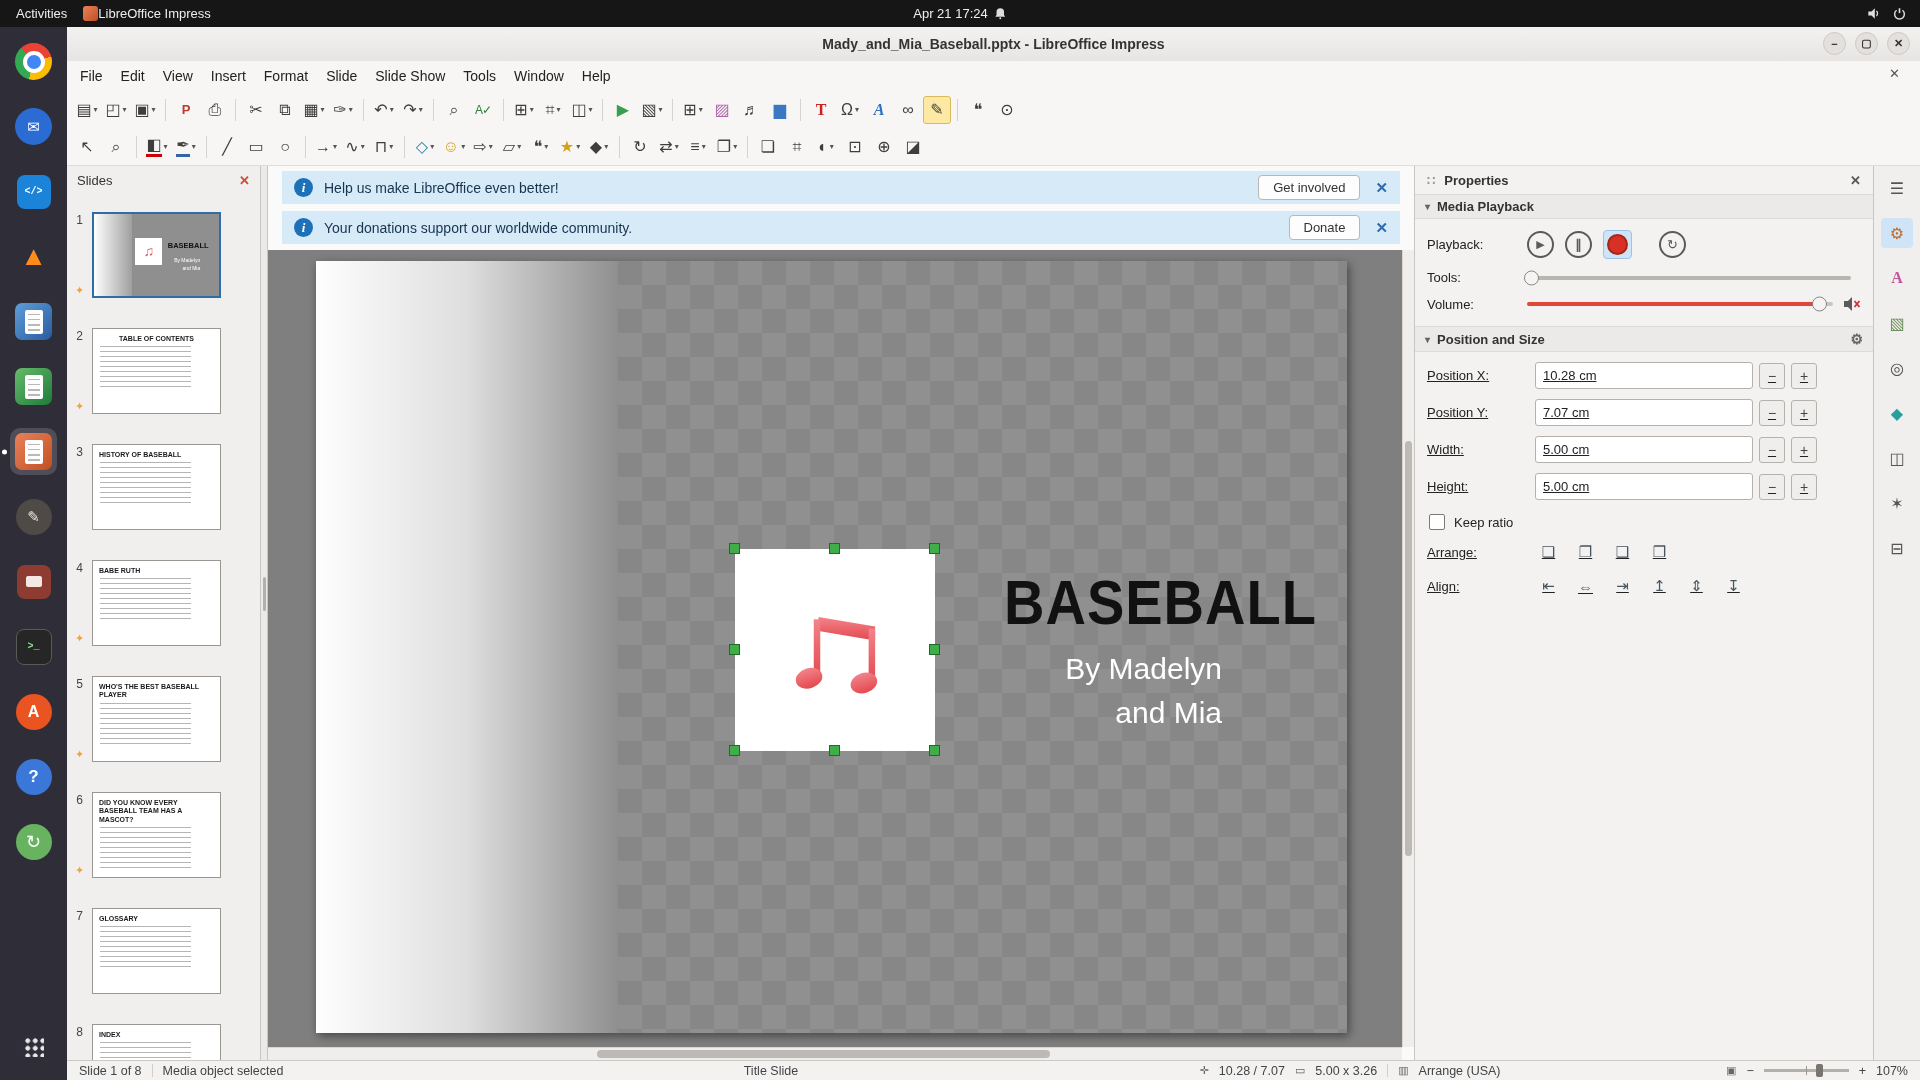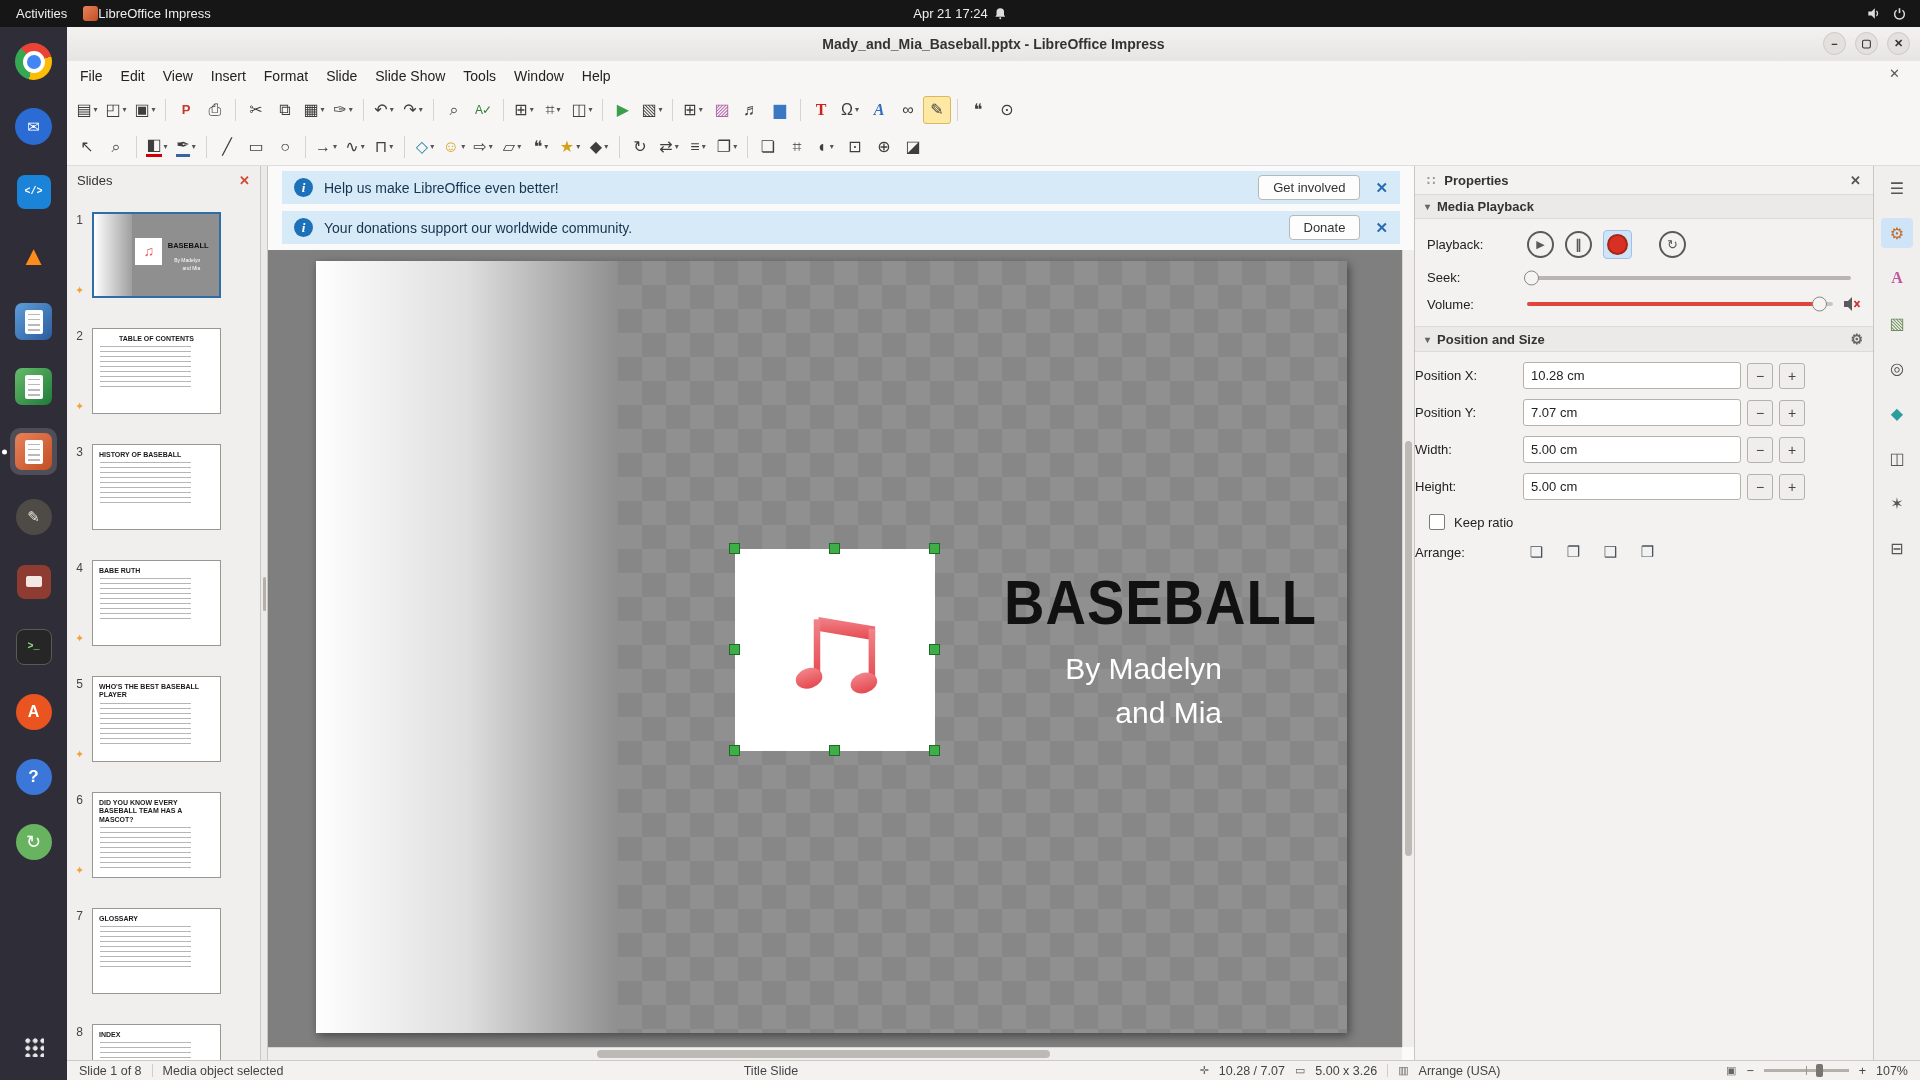--- a/index.html
+++ b/index.html
@@ -161,21 +161,21 @@
   .stopwrap{background:#cfe4f7;border:1px solid #9dc3e8;border-radius:4px;padding:3px;margin-right:11px;display:flex;}
   .stopbtn{width:21px;height:21px;border-radius:50%;background:#d93025;border:2px solid #a52714;box-sizing:border-box;}
   .pbtn.repeat{margin-left:16px;font-size:13px;}
   .slider{flex:1;height:4px;background:#b9b6b2;border-radius:2px;position:relative;margin-right:10px;}
   .sknob{position:absolute;top:50%;transform:translate(-3px,-50%);width:15px;height:15px;border-radius:50%;
          background:#f5f4f2;border:1px solid #8a8784;box-sizing:border-box;}
   .vol .slider{background:linear-gradient(90deg,#e0443a 0 95%,#c9c6c2 95%);}
   .vol .sknob{left:94%;}
   .timebox{margin:13px 12px 0 77px;height:32px;border:1px solid #b5b2ae;border-radius:3px;color:#979390;
            display:flex;align-items:center;justify-content:center;font-size:13px;}
-  .frow{display:flex;align-items:center;margin:10px 0 0;}
+  .frow{display:flex;align-items:center;margin:10px 12px 0;text-decoration:underline;}
   .flabel{width:108px;flex:none;}
   .fin{width:218px;height:27px;border:1px solid #b5b2ae;border-radius:3px;padding:0 7px;font-size:13px;color:#222;
        background:#fff;box-sizing:border-box;font-family:"Liberation Sans",sans-serif;}
   .spin{width:26px;height:26px;border:1px solid #b5b2ae;background:#f0eeec;border-radius:3px;margin-left:6px;
         display:flex;align-items:center;justify-content:center;color:#444;font-size:14px;box-sizing:border-box;}
   .krow{display:flex;align-items:center;gap:9px;margin:14px 12px 2px 14px;}
   .cb{width:14px;height:14px;border:1px solid #7a7a7a;background:#fff;border-radius:2px;}
   .abtn{width:27px;height:24px;display:flex;align-items:center;justify-content:center;color:#46555e;font-size:15px;}
   
   .tabstrip{position:absolute;right:0;top:165px;width:47px;bottom:20px;background:#f1efed;border-left:1px solid #c8c5c2;
@@ -731,21 +731,21 @@
       <span class="plabel" data-name="playback-label">Playback:</span>
       <span class="pbtn" data-name="play-button">▶</span>
       <span class="pbtn pause" data-name="pause-button">∥</span>
       <span class="stopwrap" data-name="stop-button">
           <span class="stopbtn" data-name="stop-icon"></span>
         </span>
       <span class="pbtn repeat" data-name="repeat-button">↻</span>
     </div>
 
     <div class="prow">
-      <span class="plabel" data-name="seek-label">Seek:</span>
+      <span class="plabel" data-name="seek-label">Tools:</span>
       <span class="slider" data-name="seek-slider">
           <span class="sknob" style="left:0%" data-name="seek-slider-knob"></span>
         </span>
     </div>
 
 
     <div class="prow vol">
       <span class="plabel" data-name="volume-label">Volume:</span>
       <span class="slider" data-name="volume-slider">
           <span class="sknob" data-name="volume-slider-knob"></span>
@@ -803,20 +803,32 @@
       <span class="flabel" data-name="arrange-label">Arrange:</span>
       <span style="display:flex;gap:10px;" data-name="arrange-buttons">
 
       <span class="abtn" data-name="bring-to-front-button">❏</span>
           <span class="abtn" data-name="bring-forward-button">❐</span>
           <span class="abtn" data-name="send-backward-button">❑</span>
           <span class="abtn" data-name="send-to-back-button">❒</span>
         </span>
     </div>
 
+    <div class="frow">
+      <span class="flabel" data-name="align-label">Align:</span>
+      <span style="display:flex;gap:10px;" data-name="align-buttons">
+
+      <span class="abtn" data-name="align-left-button">⇤</span>
+          <span class="abtn" data-name="align-centered-button">⇔</span>
+          <span class="abtn" data-name="align-right-button">⇥</span>
+          <span class="abtn gap" data-name="align-top-button">↥</span>
+          <span class="abtn" data-name="align-middle-button">⇕</span>
+          <span class="abtn" data-name="align-bottom-button">↧</span>
+        </span>
+    </div>
   </div>
 
   <div class="tabstrip" data-name="sidebar-tab-strip">
 
   <span class="tab" data-name="tab-sidebar-settings">☰</span>
       <span class="tab selected" data-name="tab-properties">⚙</span>
       <span class="tab" data-name="tab-styles">A</span>
       <span class="tab" data-name="tab-gallery">▧</span>
       <span class="tab" data-name="tab-navigator">◎</span>
       <span class="tab" data-name="tab-shapes">◆</span>

